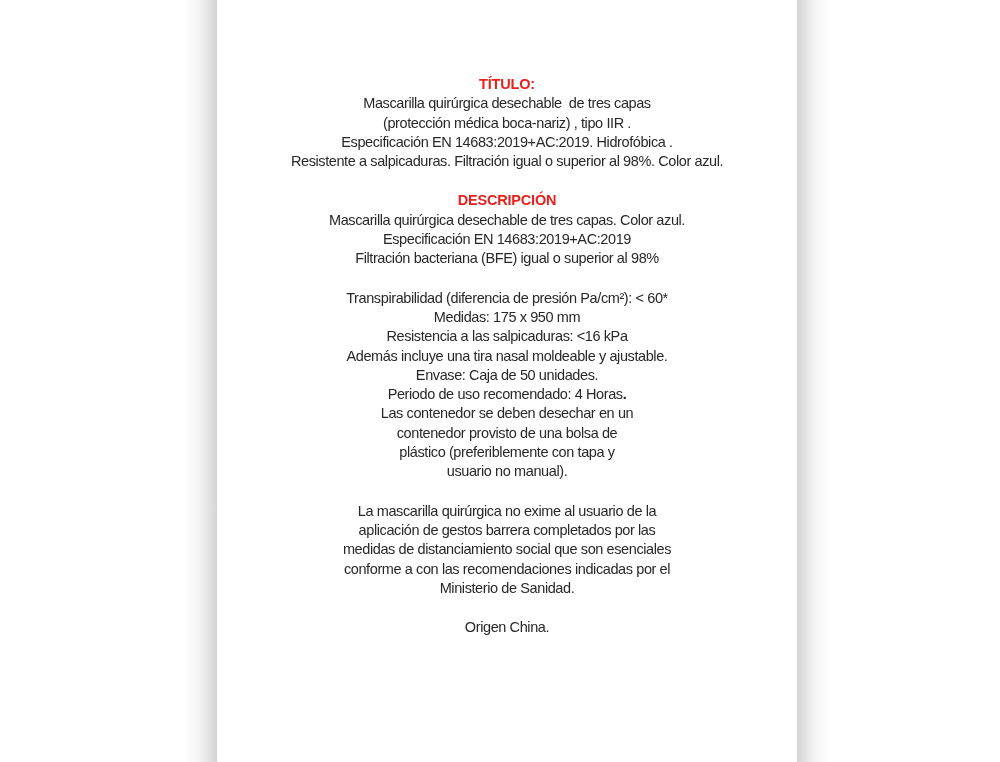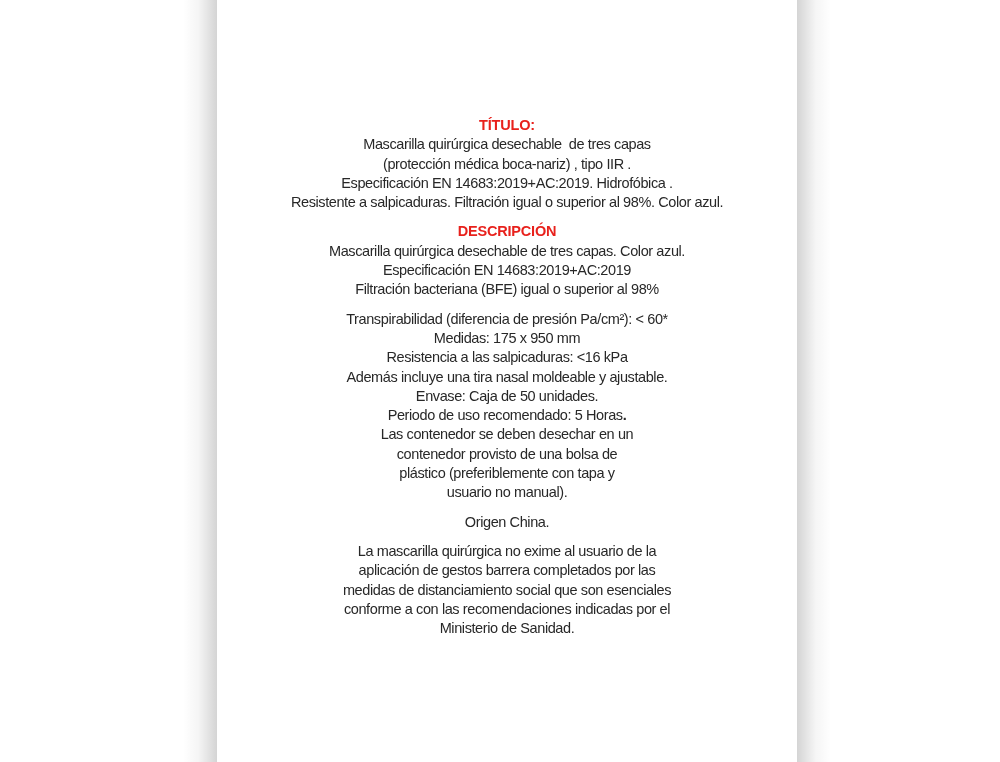--- a/index.html
+++ b/index.html
@@ -37,30 +37,30 @@
     top: 0;
     left: 217px;
     width: 580px;
     height: 762px;
     background: #ffffff;
   }
   .content {
     box-sizing: border-box;
     width: 100%;
     height: 100%;
-    padding-top: 116px;
+    padding-top: 75px;
     text-align: center;
     color: #282828;
     font-size: 14.5px;
     line-height: 19.3px;
     letter-spacing: -0.4px;
     font-weight: 400;
   }
   .block + .block {
-    margin-top: 10px;
+    margin-top: 20px;
   }
   .line {
     white-space: pre;
     height: 19.3px;
   }
   .heading {
     font-weight: 700;
     color: #e8211c;
     letter-spacing: -0.2px;
   }
@@ -93,34 +93,34 @@
         <div class="line">Especificación EN 14683:2019+AC:2019</div>
         <div class="line">Filtración bacteriana (BFE) igual o superior al 98%</div>
       </div>
 
       <div class="block">
         <div class="line">Transpirabilidad (diferencia de presión Pa/cm²): &lt; 60*</div>
         <div class="line">Medidas: 175 x 950 mm</div>
         <div class="line">Resistencia a las salpicaduras: &lt;16 kPa</div>
         <div class="line">Además incluye una tira nasal moldeable y ajustable.</div>
         <div class="line">Envase: Caja de 50 unidades.</div>
-        <div class="line"><span>Periodo de uso recomendado: 5 Horas</span><span class="bold-dot">.</span></div>
+        <div class="line"><span>Periodo de uso recomendado: 4 Horas</span><span class="bold-dot">.</span></div>
         <div class="line">Las contenedor se deben desechar en un</div>
         <div class="line">contenedor provisto de una bolsa de</div>
         <div class="line">plástico (preferiblemente con tapa y</div>
         <div class="line">usuario no manual).</div>
-      </div>
-
-      <div class="block">
-        <div class="line">Origen China.</div>
       </div>
 
       <div class="block">
         <div class="line">La mascarilla quirúrgica no exime al usuario de la</div>
         <div class="line">aplicación de gestos barrera completados por las</div>
         <div class="line">medidas de distanciamiento social que son esenciales</div>
         <div class="line">conforme a con las recomendaciones indicadas por el</div>
         <div class="line">Ministerio de Sanidad.</div>
       </div>
 
+      <div class="block">
+        <div class="line">Origen China.</div>
+      </div>
+
     </div>
   </div>
 </div>
 
 </body></html>

